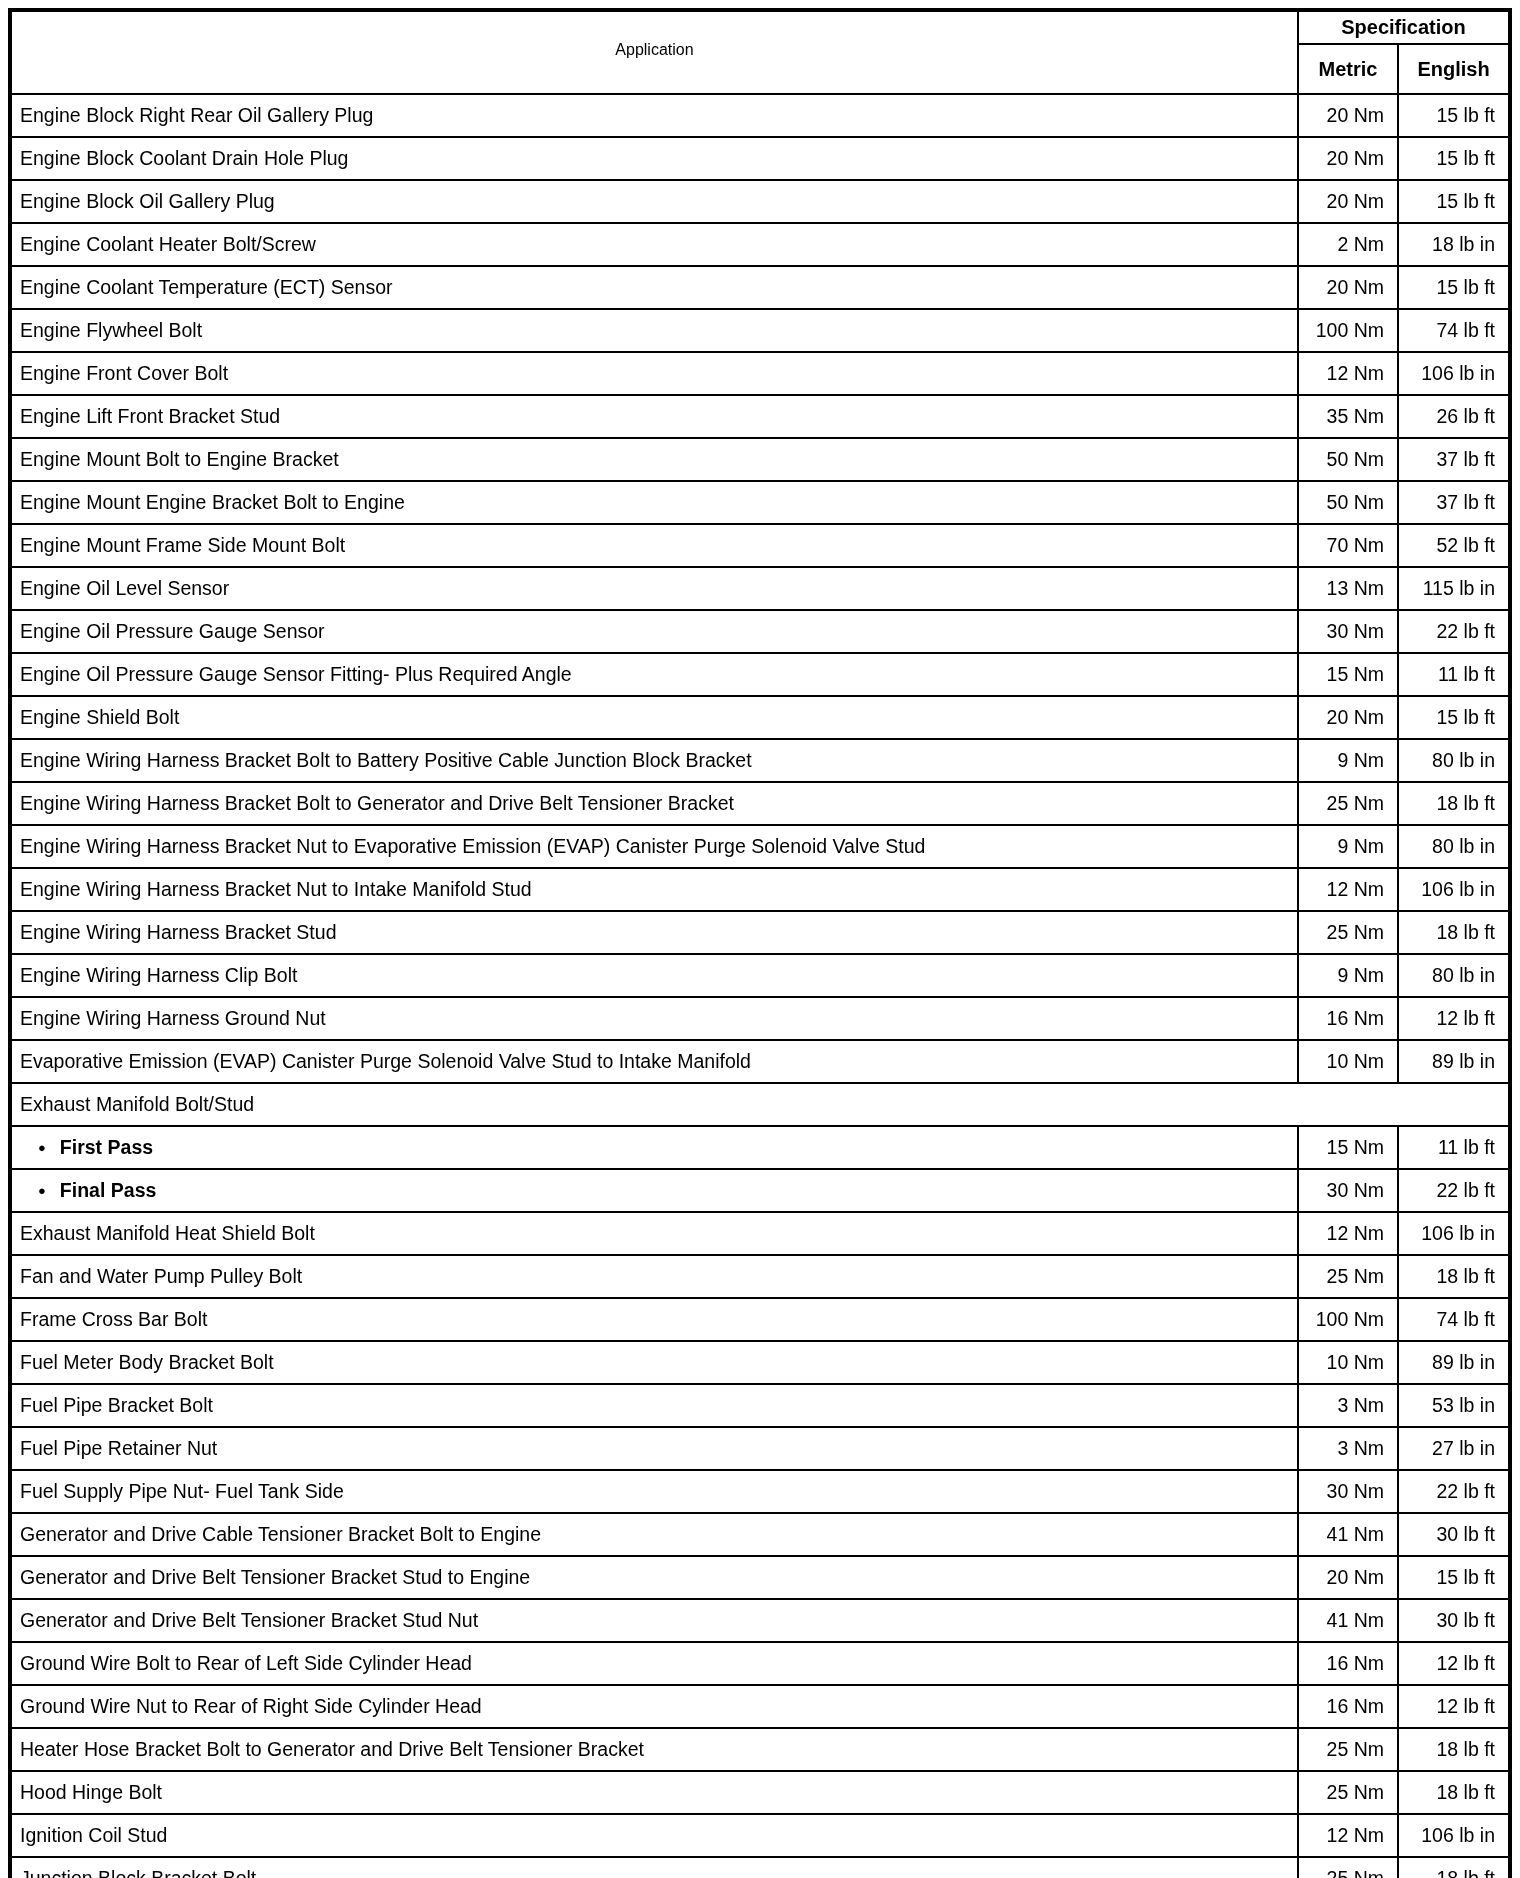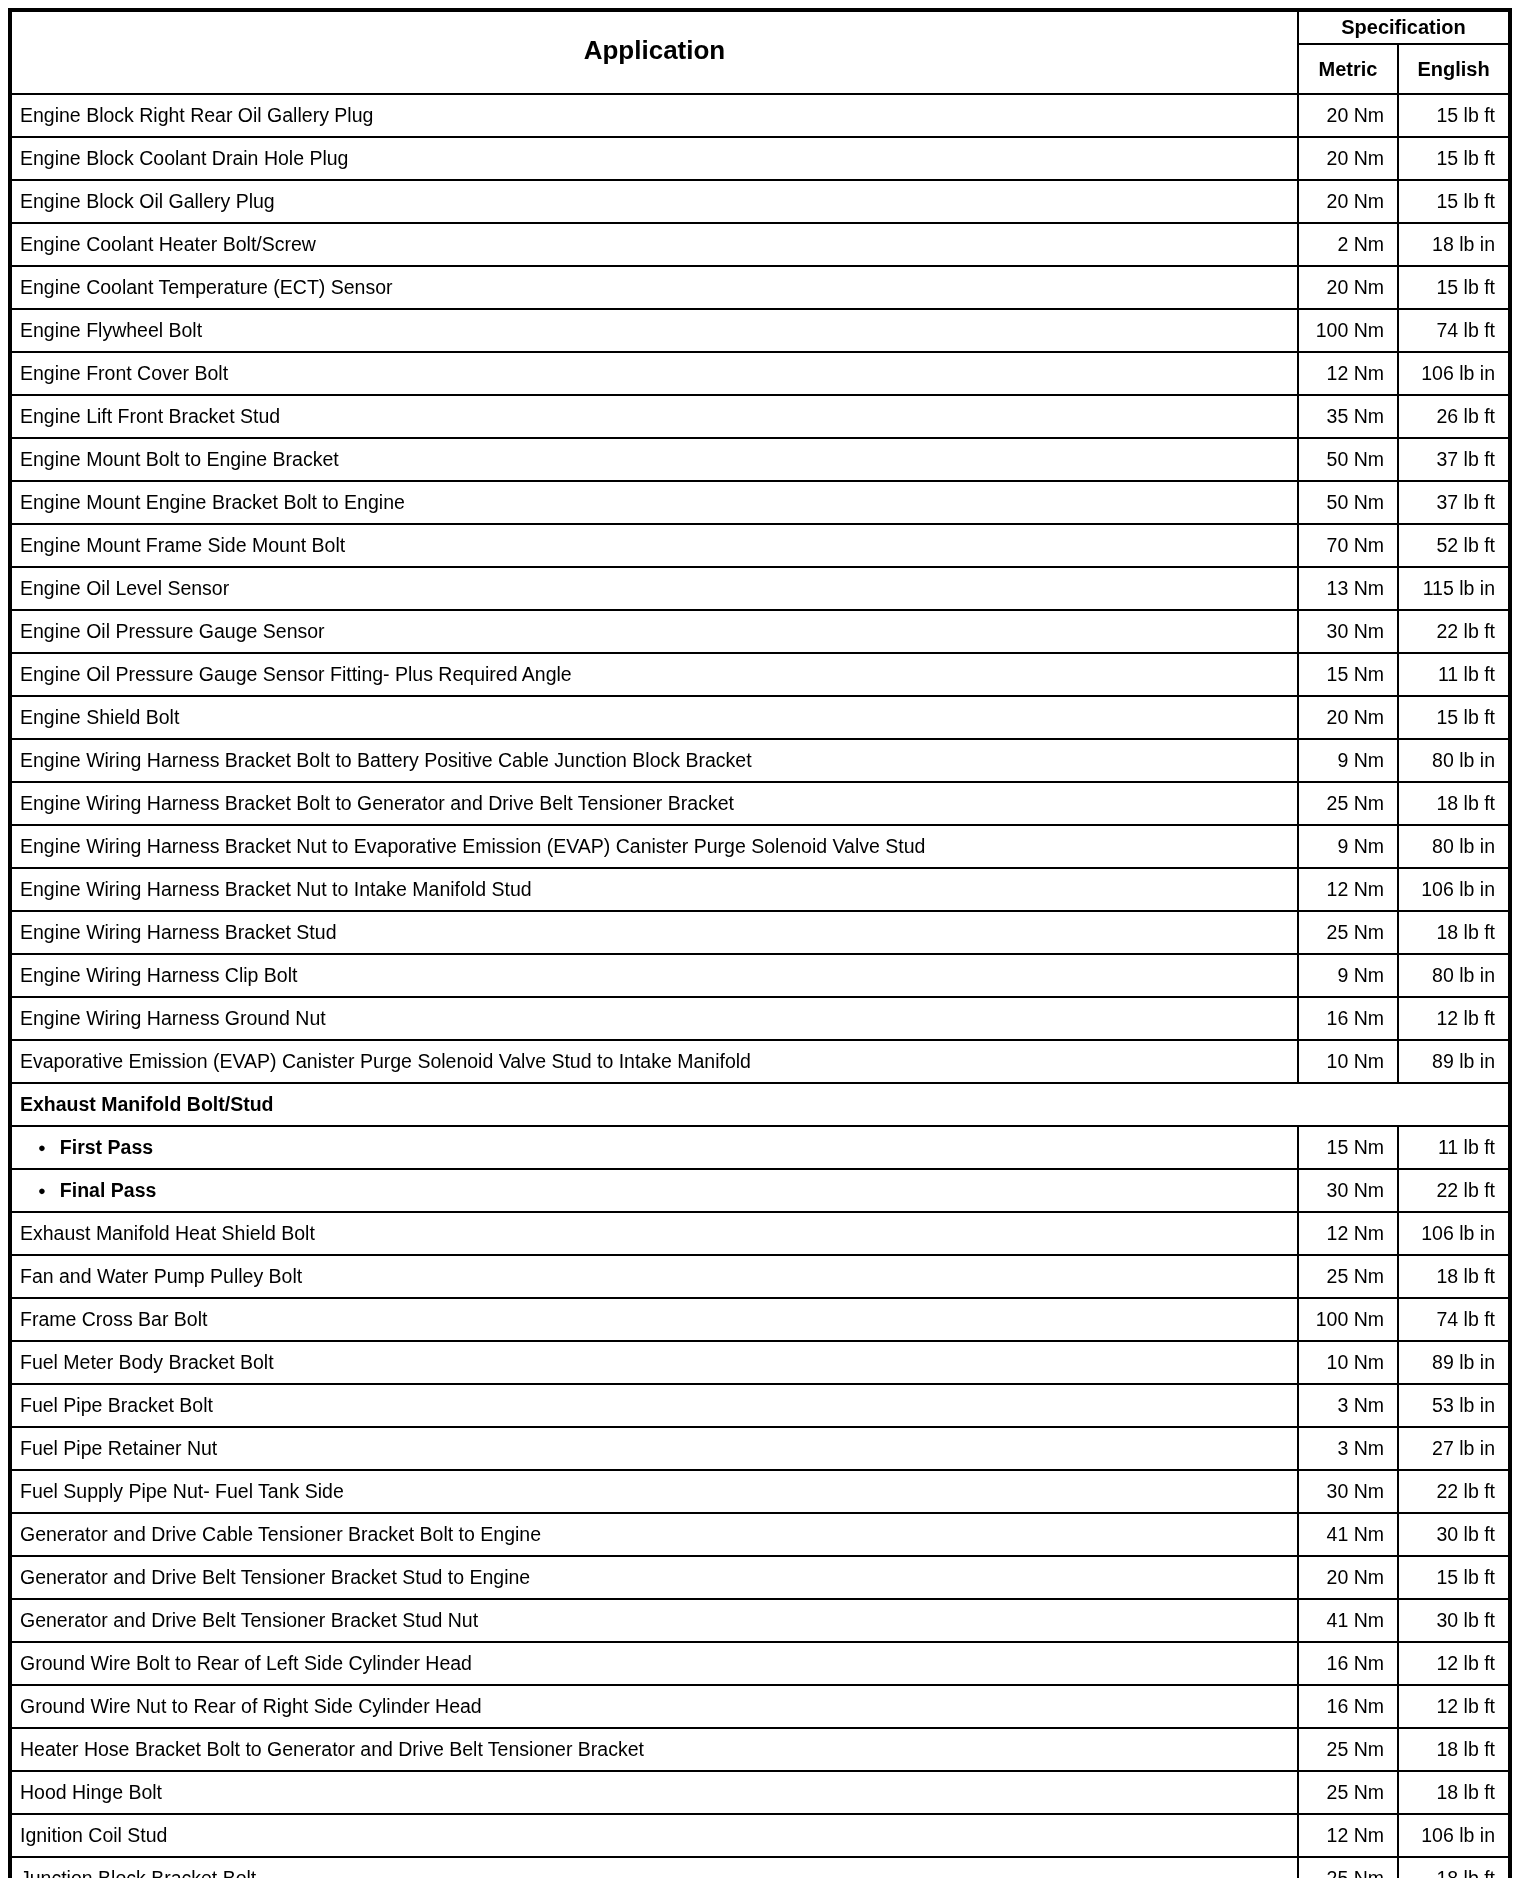--- a/index.html
+++ b/index.html
@@ -20,22 +20,22 @@
     border: 4px solid #000;
   }
   .spec-table th,
   .spec-table td {
     border: 2px solid #000;
     vertical-align: middle;
   }
 
   
   .app-header {
-    font-size: 26px;
-    font-weight: bold;
+    font-size: 16px;
+    font-weight: normal;
     text-align: center;
     vertical-align: bottom;
     padding: 6px 8px 11px 8px;
   }
   .spec-header {
     font-size: 20px;
     font-weight: bold;
     text-align: center;
     padding: 4px 6px;
     height: 33px;
@@ -55,21 +55,21 @@
     text-align: left;
     padding: 9px 8px 9px 8px;
     overflow: hidden;
   }
   .num-cell {
     font-size: 19.5px;
     text-align: right;
     padding: 9px 13px 9px 4px;
     white-space: nowrap;
   }
-  .group-cell { padding: 9px 8px; font-weight: bold; }
+  .group-cell { padding: 9px 8px; }
 
   .bullet-cell { padding-left: 8px; font-weight: bold; }
   .bullet {
     display: inline-block;
     font-size: 13px;
     margin: 0 14px 0 18px;
     vertical-align: 2px;
   }
 </style>
 </head>

